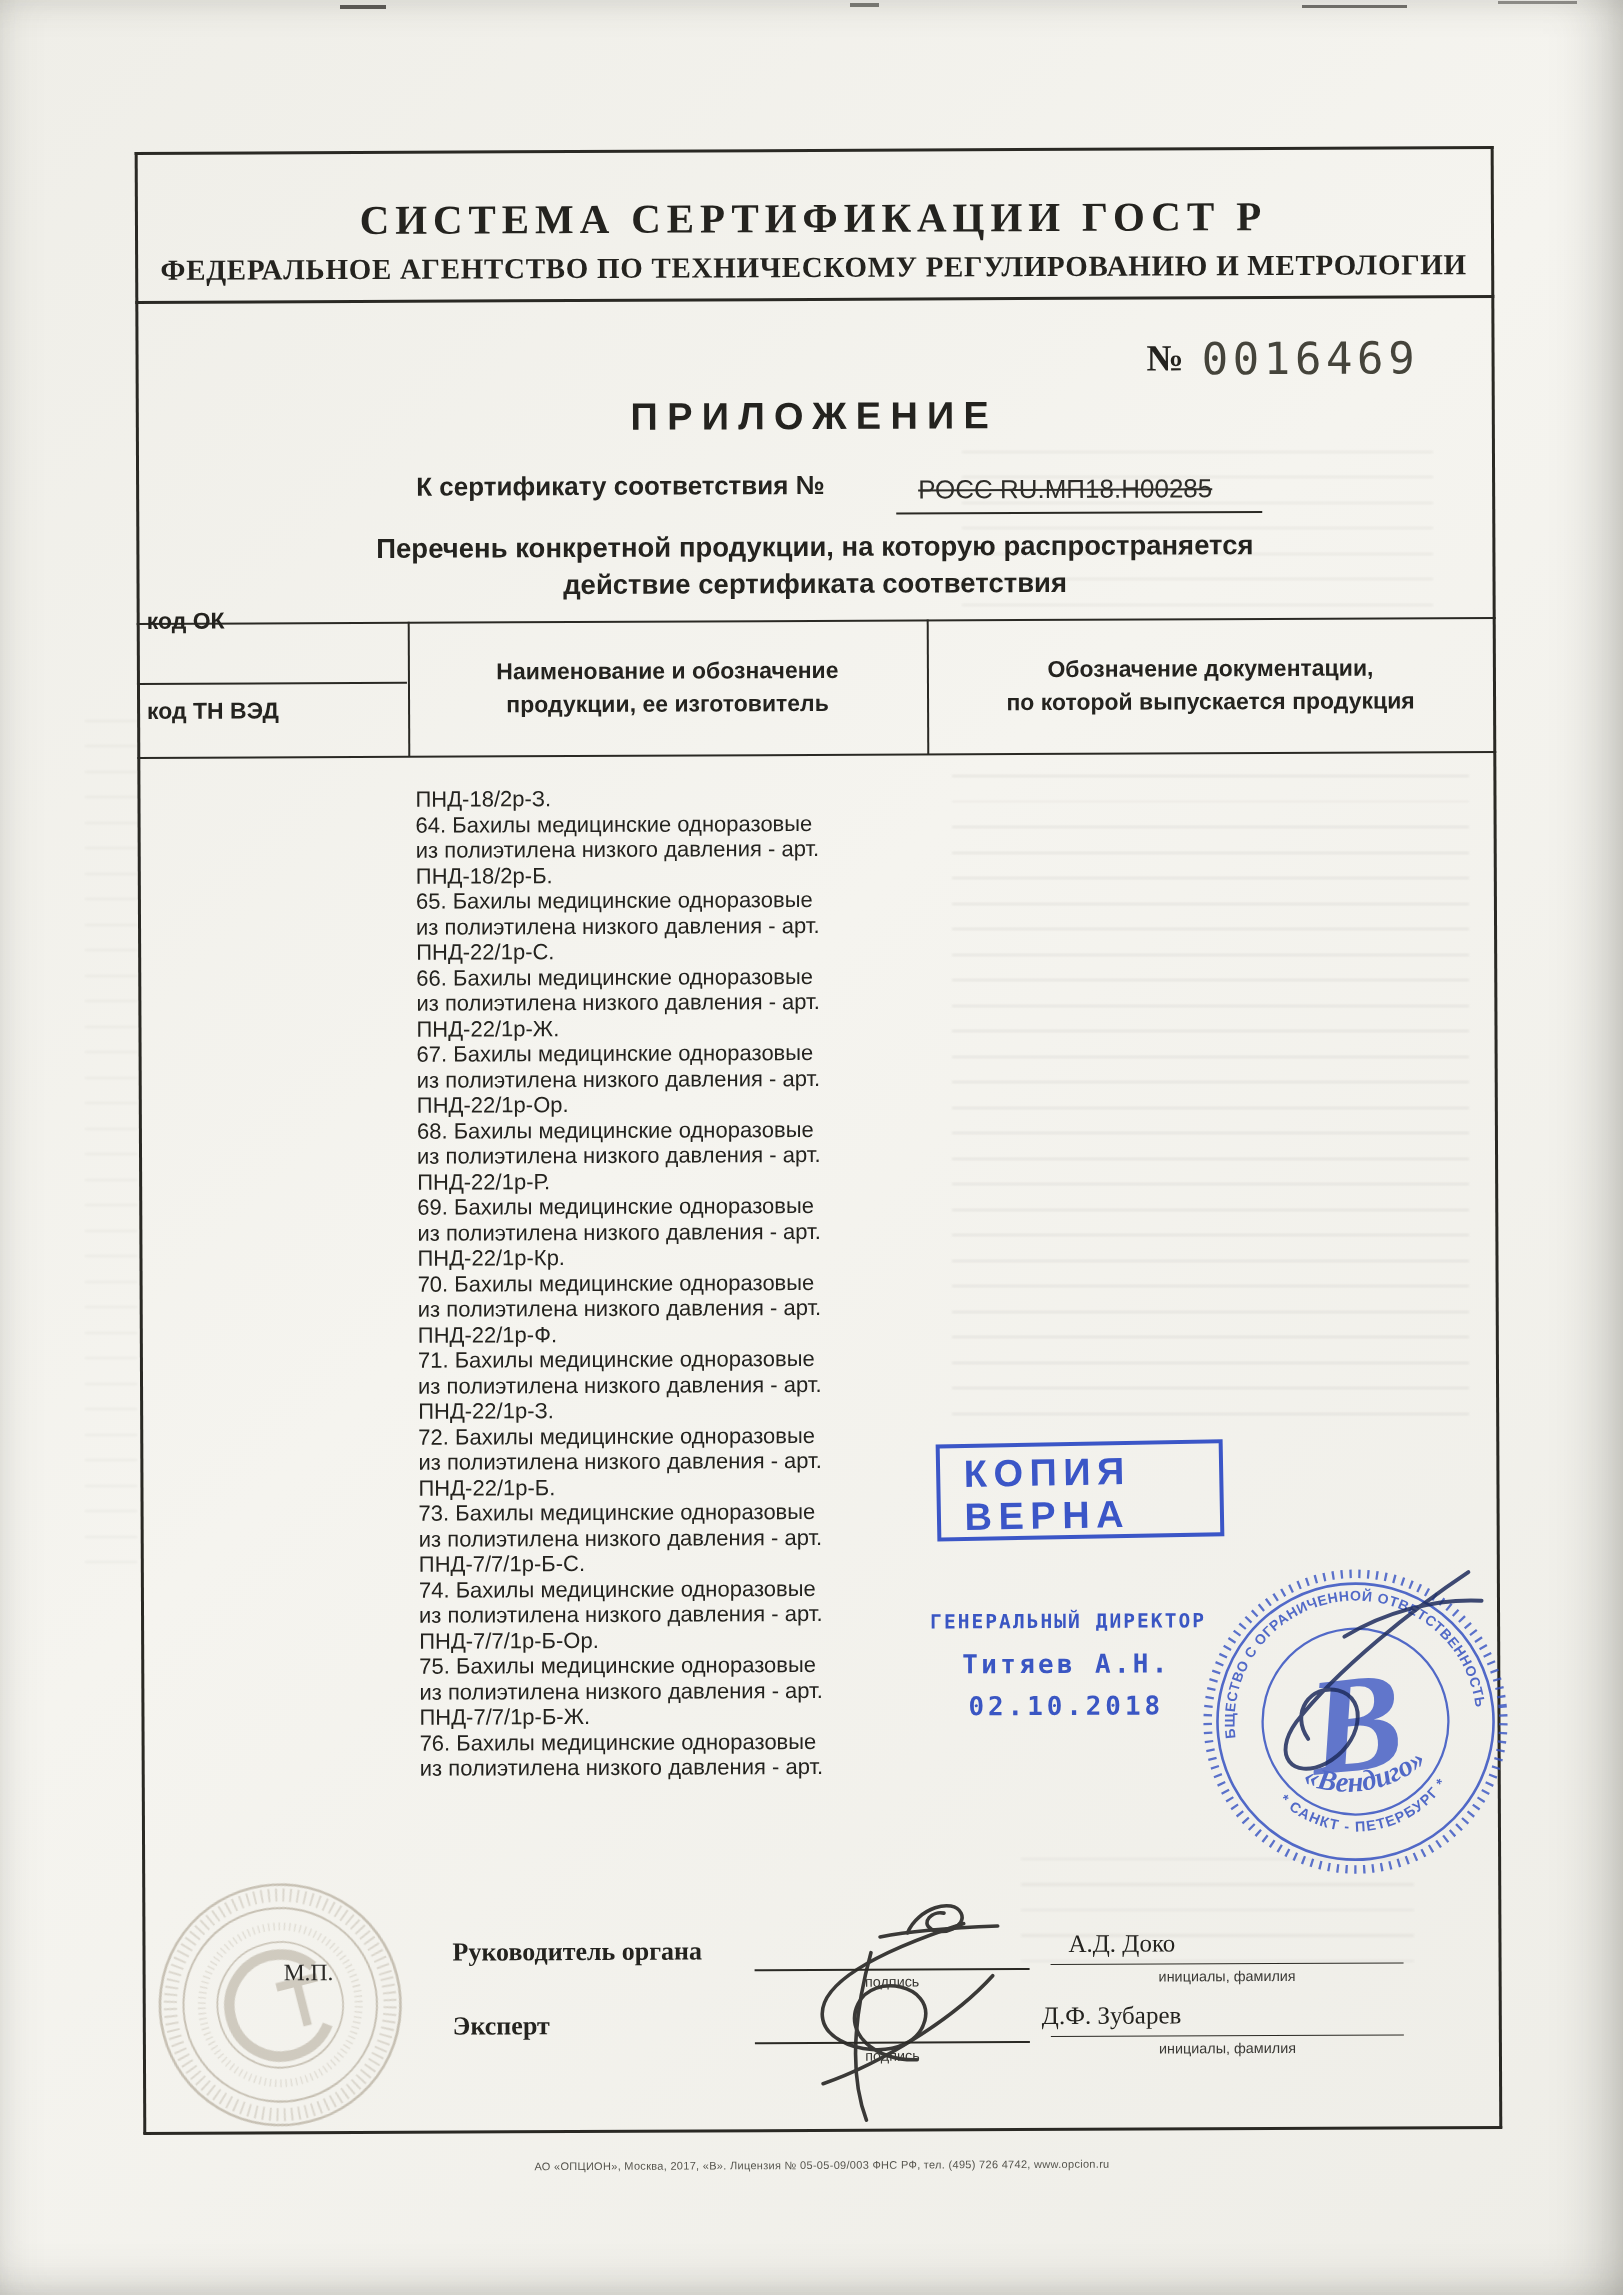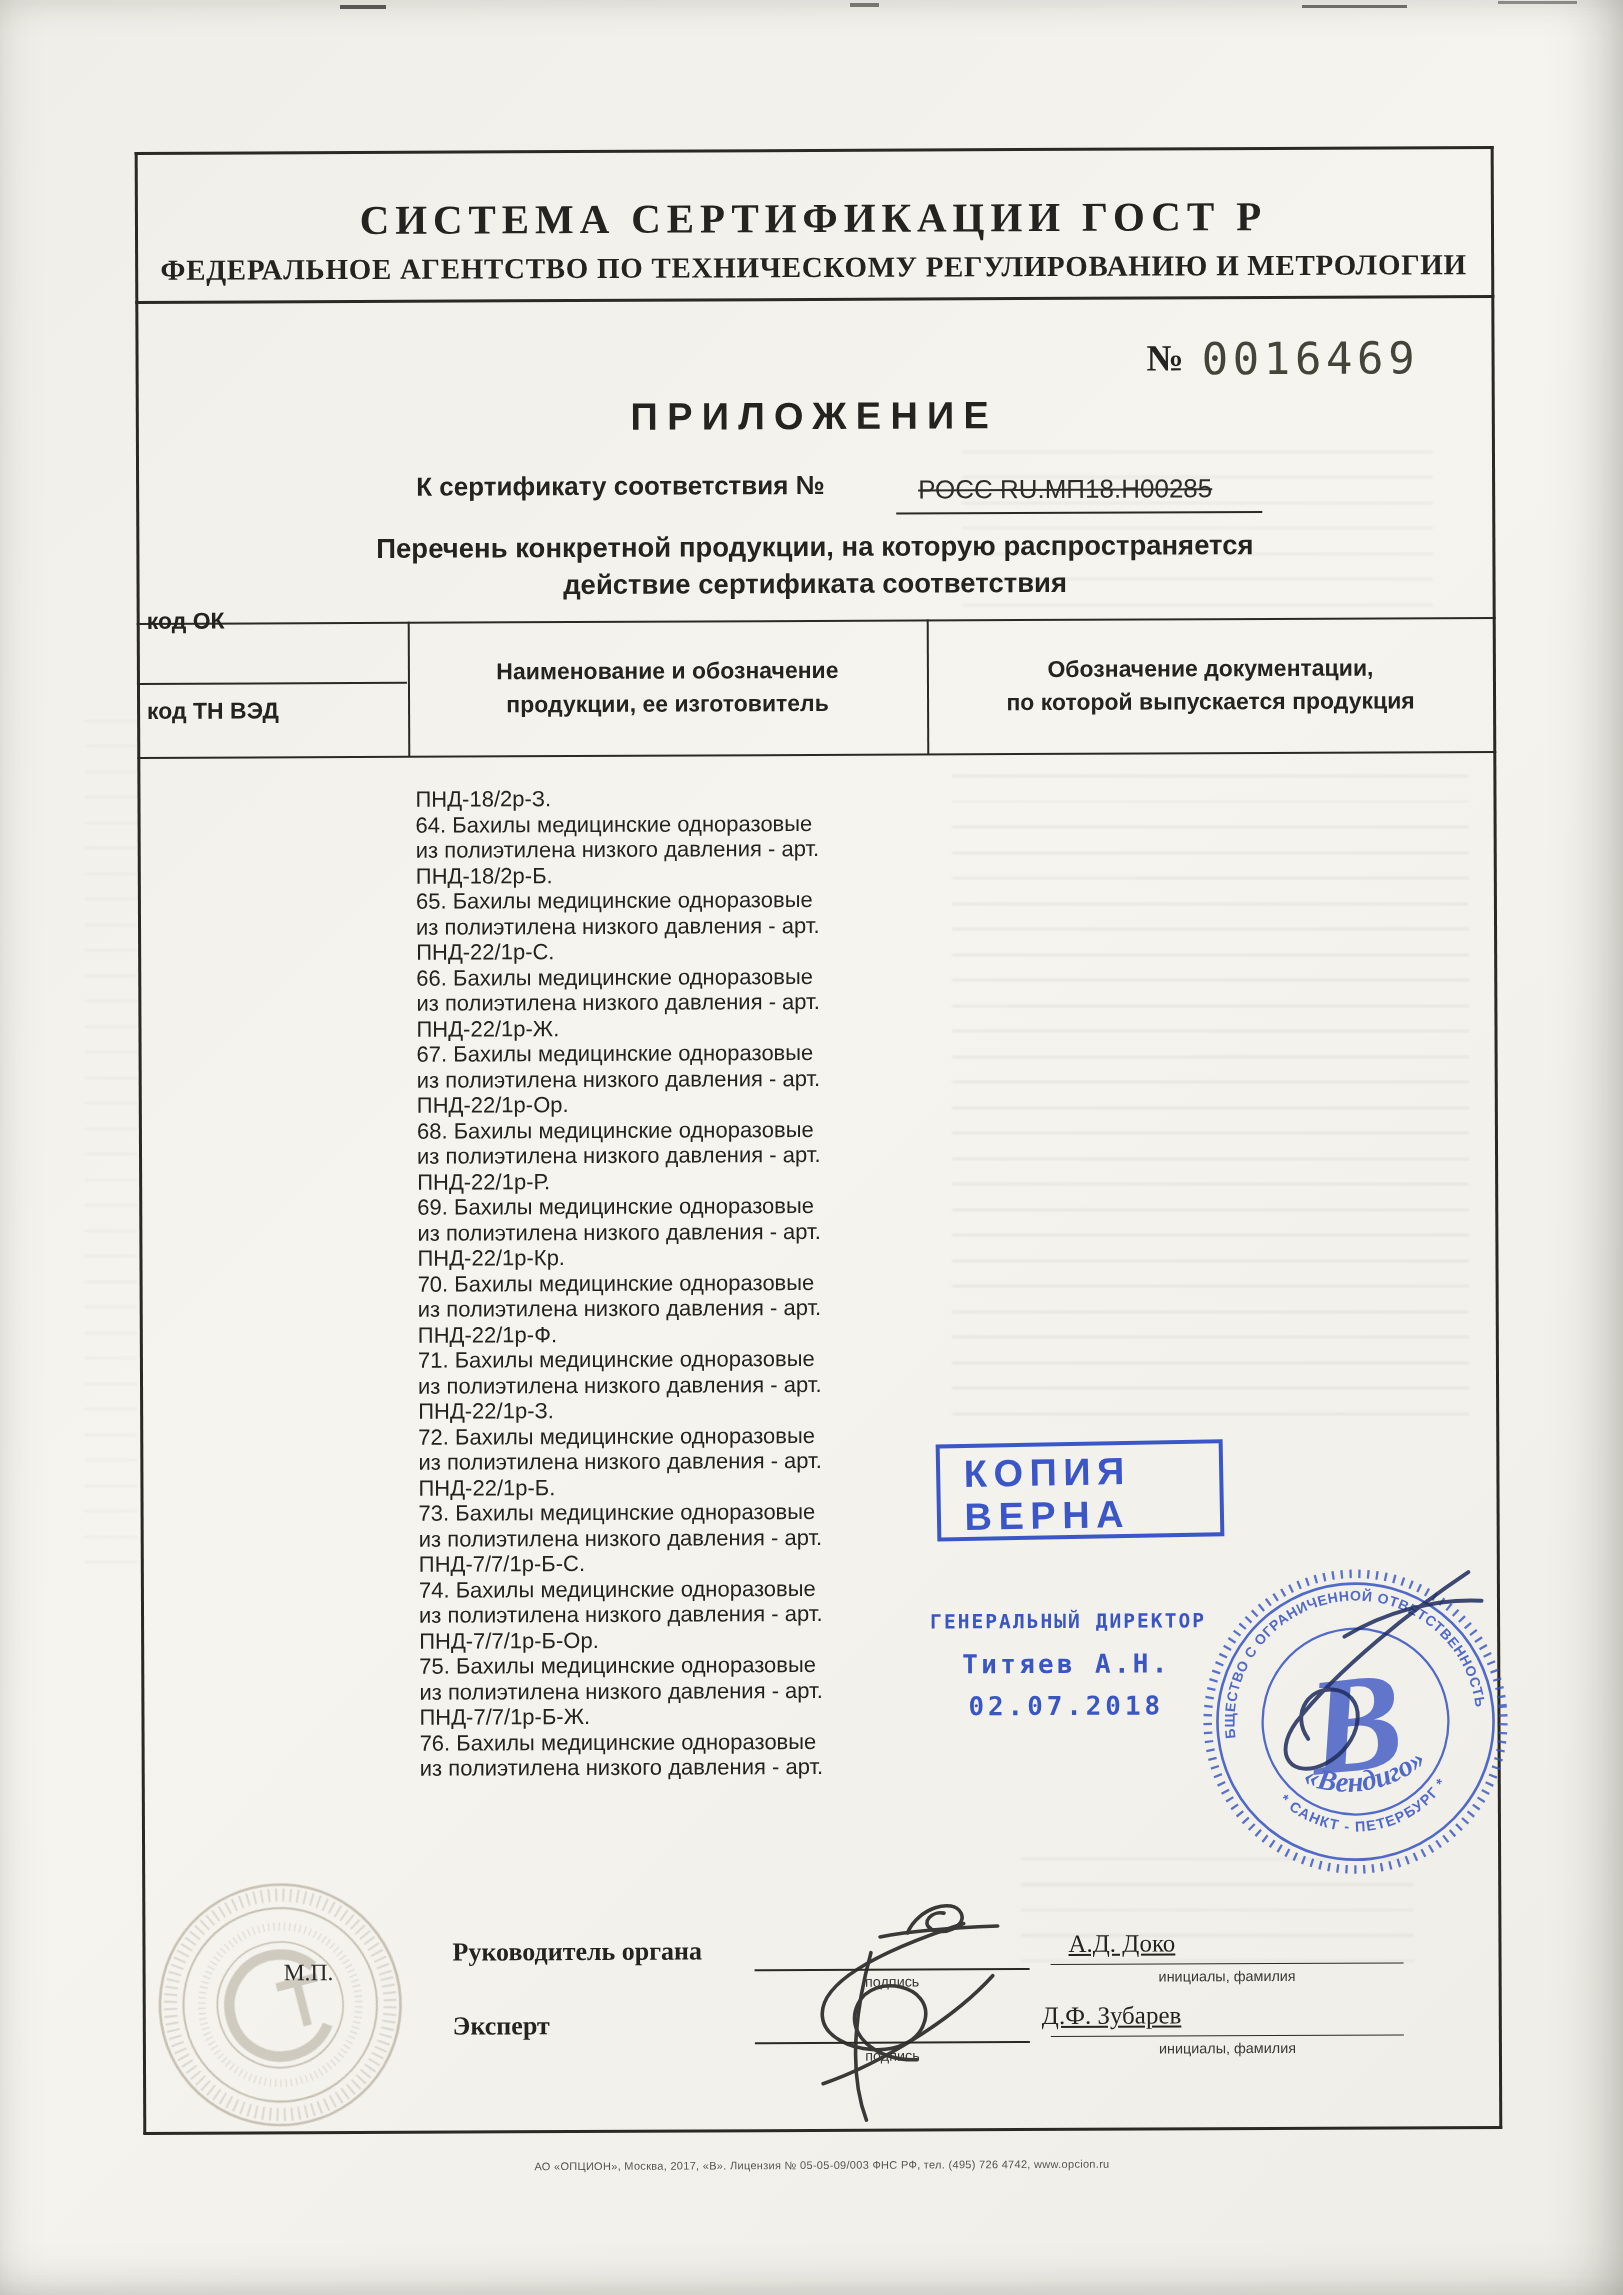--- a/index.html
+++ b/index.html
@@ -44,21 +44,21 @@
   .dir-title{left:928px;top:1611px;font-size:19.6px;letter-spacing:2px;}
   .dir-name{left:960px;top:1650px;font-size:26px;letter-spacing:3.3px;}
   .dir-date{left:966px;top:1692px;font-size:26px;letter-spacing:3.9px;}
 
   .round-stamp{left:1196px;top:1567px;transform:rotate(-6deg);opacity:.85;}
   .left-stamp{left:149px;top:1875px;transform:rotate(-14deg);opacity:.42;filter:blur(0.5px);}
   .sig-layer{left:0;top:0;pointer-events:none;}
 
   .mp{left:280px;top:1957px;font-size:23.6px;color:#2c2b28;}
   .foot-label{font-size:26px;}
-  .foot-name{font-size:25px;text-decoration:underline;}
+  .foot-name{font-size:25px;}
   .caption{font-size:14.4px;color:#3a3935;text-align:center;}
   .print-line{left:139px;top:2159px;width:1357px;font-size:11px;color:#55544d;letter-spacing:0.3px;}
 
   .stripes{position:absolute;pointer-events:none;filter:blur(1px);
            background:repeating-linear-gradient(180deg,rgba(105,103,96,.10) 0 2px,rgba(105,103,96,0) 2px 25.5px);}
   .topmark{position:absolute;background:#1c1b18;}
 </style>
 </head>
 <body>
 
@@ -155,21 +155,21 @@
         <div class="pl-line">из полиэтилена низкого давления - арт.</div>
       </div>
 
     <div class="abs copy-stamp">
       <div>КОПИЯ</div>
       <div>ВЕРНА</div>
     </div>
 
     <div class="abs dir-blue dir-title">ГЕНЕРАЛЬНЫЙ ДИРЕКТОР</div>
     <div class="abs dir-blue dir-name">Титяев А.Н.</div>
-    <div class="abs dir-blue dir-date">02.07.2018</div>
+    <div class="abs dir-blue dir-date">02.10.2018</div>
 
     <svg class="abs round-stamp" width="314" height="314" viewBox="0 0 480 480">
       <defs>
         <path id="arcTop" d="M 55,240 A 185,185 0 1 1 425,240"></path>
         <path id="arcBottom" d="M 72,240 A 168,168 0 0 0 408,240"></path>
         <path id="arcBrand" d="M 126,312 Q 244,386 364,300"></path>
       </defs>
       <circle cx="240" cy="240" r="226" fill="none" stroke="#3652c2" stroke-width="13" stroke-dasharray="3.5 10" opacity=".95"></circle>
       <circle cx="240" cy="240" r="211" fill="none" stroke="#3652c2" stroke-width="4"></circle>
       <circle cx="240" cy="240" r="142" fill="none" stroke="#3652c2" stroke-width="3.5"></circle>

